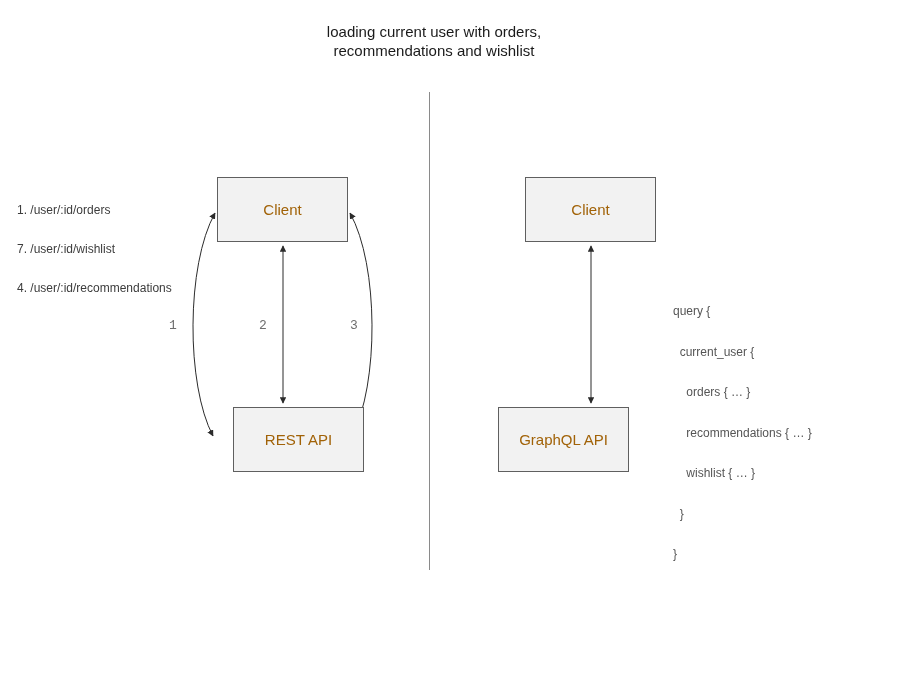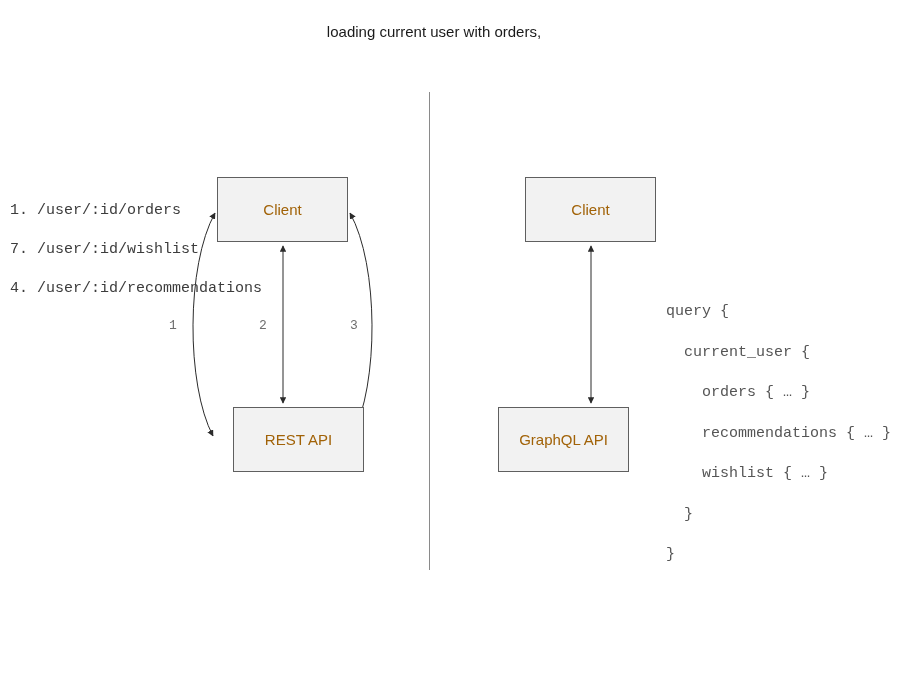--- a/index.html
+++ b/index.html
@@ -40,24 +40,25 @@
     border:1px solid var(--box-border);
     display:flex;align-items:center;justify-content:center;
     font-size:15px;color:#a16207;
   }
   #client-rest{left:217px;top:177px;}
   #rest-api{left:217px;top:407px;margin-left:16px;}
   #client-gql{left:525px;top:177px;}
   #graphql-api{left:498px;top:407px;}
   .code{
     position:absolute;
-    font-family:Liberation Mono, monospace;
-    font-size:15px;
+    font-family:Liberation Sans, sans-serif;
+    font-size:12px;
     color:var(--code-text);
     white-space:pre;
+    margin-left:7px;
   }
   #endpoints{left:10px;top:178px;line-height:13px;color:#3c3c3c;}
   #query-code{left:666px;top:278px;line-height:13.5px;}
   .arrow-num{
     position:absolute;
     transform:translate(-50%,-50%);
     font-family:"Liberation Mono","DejaVu Sans Mono",monospace;
     font-size:13px;
     color:var(--label-text);
   }
@@ -65,20 +66,21 @@
   .arrow-path{stroke:var(--arrow);stroke-width:1;fill:none;}
   #arrowhead path{fill:var(--arrow);}
 </style>
 </head>
 <body>
 
 <div id="canvas">
 
   <div class="title">
     <div>loading current user with orders,</div>
+    <div>recommendations and wishlist</div>
   </div>
 
   <div class="divider"></div>
 
   <svg id="arrows" viewBox="0 0 917 689" xmlns="http://www.w3.org/2000/svg">
     <defs>
       <marker id="arrowhead" viewBox="0 0 10 10" refX="9" refY="5" markerWidth="6.5" markerHeight="6.5" orient="auto-start-reverse">
         <path d="M0,0 L10,5 L0,10 z"></path>
       </marker>
     </defs>

